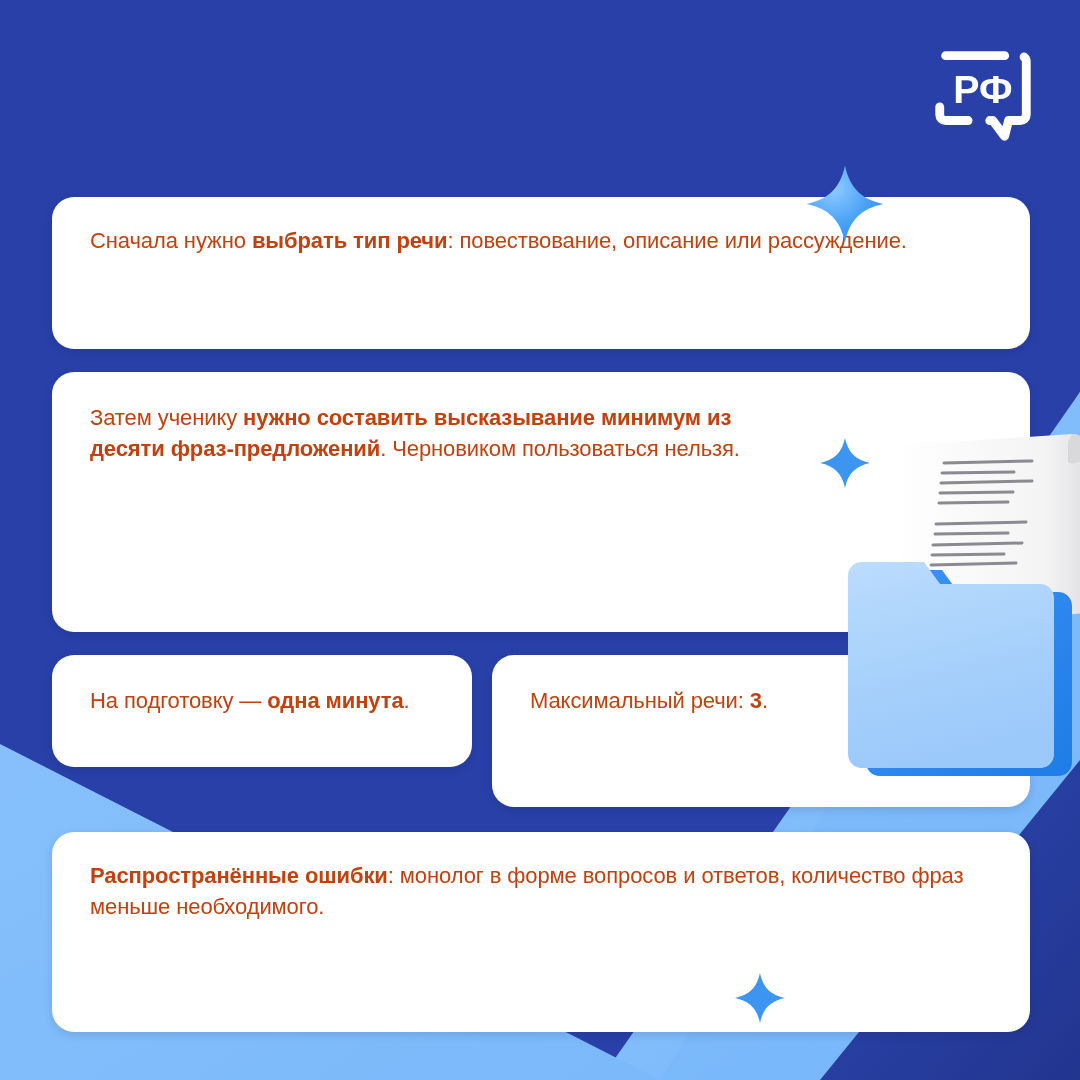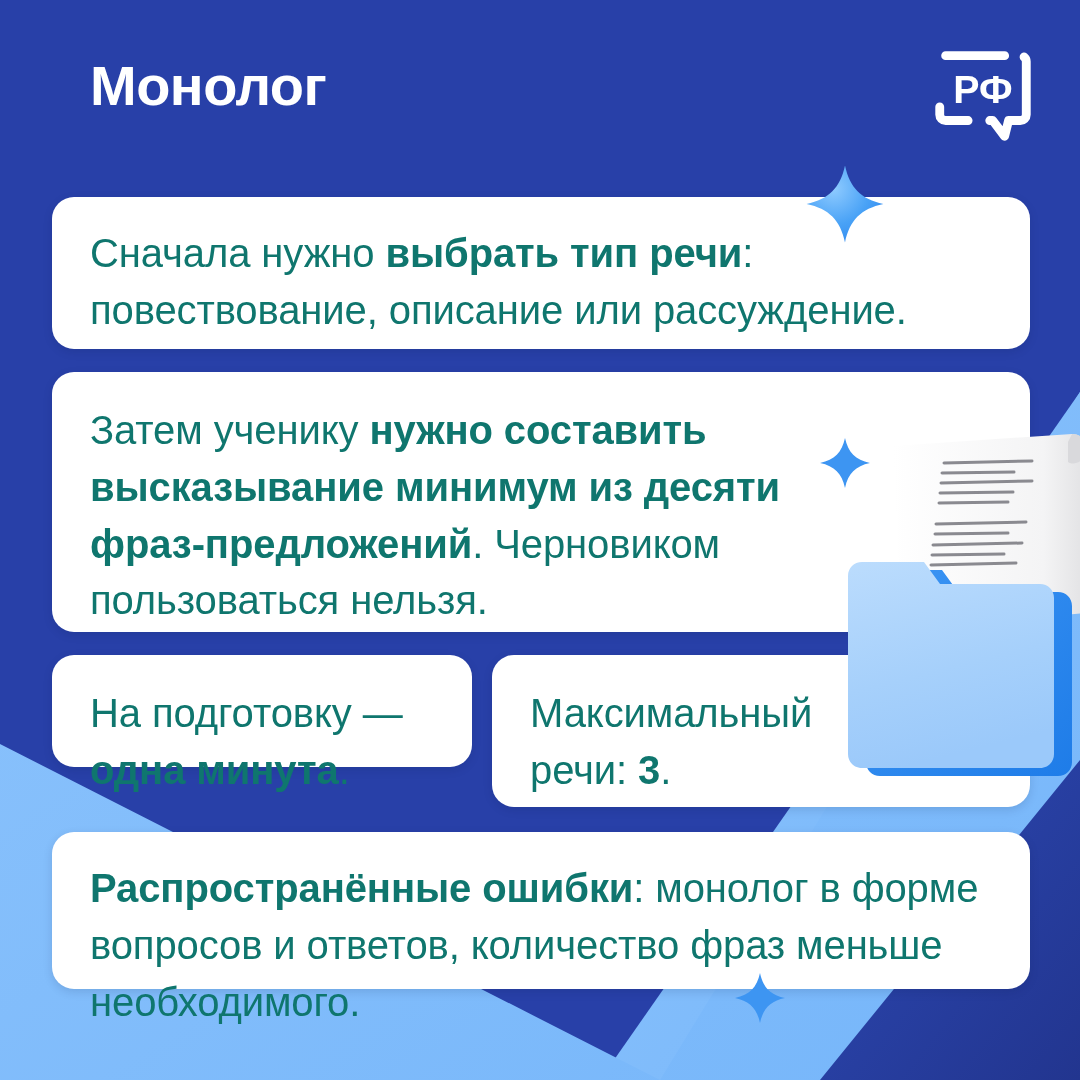--- a/index.html
+++ b/index.html
@@ -34,40 +34,40 @@
 
   
   .card {
     position:absolute;
     background:#ffffff;
     border-radius:22px;
     box-shadow:0 3px 10px rgba(10,20,60,0.13);
     z-index:10;
   }
   .card-text {
-    color:#0f766e;
-    font-size:40px;
+    color:#c2410c;
+    font-size:22px;
     line-height:1.42;
     letter-spacing:-0.1px;
   }
   .card-text b { font-weight:bold; }
 
   #card-1 { left:52px;  top:197px; width:978px; height:152px; }
   #card-1 .card-text { position:absolute; left:38px; top:28px; right:26px; }
 
   #card-2 { left:52px;  top:372px; width:978px; height:260px;text-decoration:underline; }
   #card-2 .card-text { position:absolute; left:38px; top:30px; width:720px; }
 
   #card-3 { left:52px;  top:655px; width:420px; height:112px; }
   #card-3 .card-text { position:absolute; left:38px; top:30px; right:20px; }
 
   #card-4 { left:492px; top:655px; width:538px; height:152px; }
   #card-4 .card-text { position:absolute; left:38px; top:30px; width:360px; }
 
-  #card-5 { left:52px;  top:832px; width:978px; height:157px; }
+  #card-5 { left:52px;  top:832px; width:978px; height:200px; }
   #card-5 .card-text { position:absolute; left:38px; top:28px; right:26px; }
 
   
   #illustration {
     position:absolute; left:836px; top:418px;
     width:260px; height:370px;
     z-index:12;
     pointer-events:none;
   }
 
@@ -95,21 +95,20 @@
   <rect x="0" y="0" width="1080" height="1080" fill="#2840A8"></rect>
 
   <polygon points="1080,392 1080,1080 600,1080 1080,392" fill="url(#lightBlueGrad)"></polygon>
 
   <polygon points="0,744 0,1080 1080,1080 1080,392 660,1080 0,744" fill="url(#lightBlueGrad)"></polygon>
 
   <polygon points="1080,760 1080,1080 820,1080" fill="url(#darkWedgeGrad)"></polygon>
 </svg>
 
 <div class="header">
-  <div class="page-title">Монолог</div>
 
   <svg class="logo" viewBox="0 0 120 120">
     <path d="M22 22 h76 a6 6 0 0 1 6 6 v54 a6 6 0 0 1 -6 6 h-12 l-4 16 -12 -16 h-48 a6 6 0 0 1 -6 -6 v-54 a6 6 0 0 1 6 -6 z" fill="none" stroke="#ffffff" stroke-width="9" stroke-linejoin="round" stroke-linecap="round" stroke-dasharray="60 20 120 22 40"></path>
     <text x="60" y="70" fill="#ffffff" font-size="40" font-weight="bold" font-family="Liberation Sans, sans-serif" text-anchor="middle">РФ</text>
   </svg>
 </div>
 
 <div class="card" id="card-1">
   <div class="card-text"><span>Сначала нужно </span><b>выбрать тип речи</b><span>: повествование, описание или рассуждение.</span></div>
 </div>

